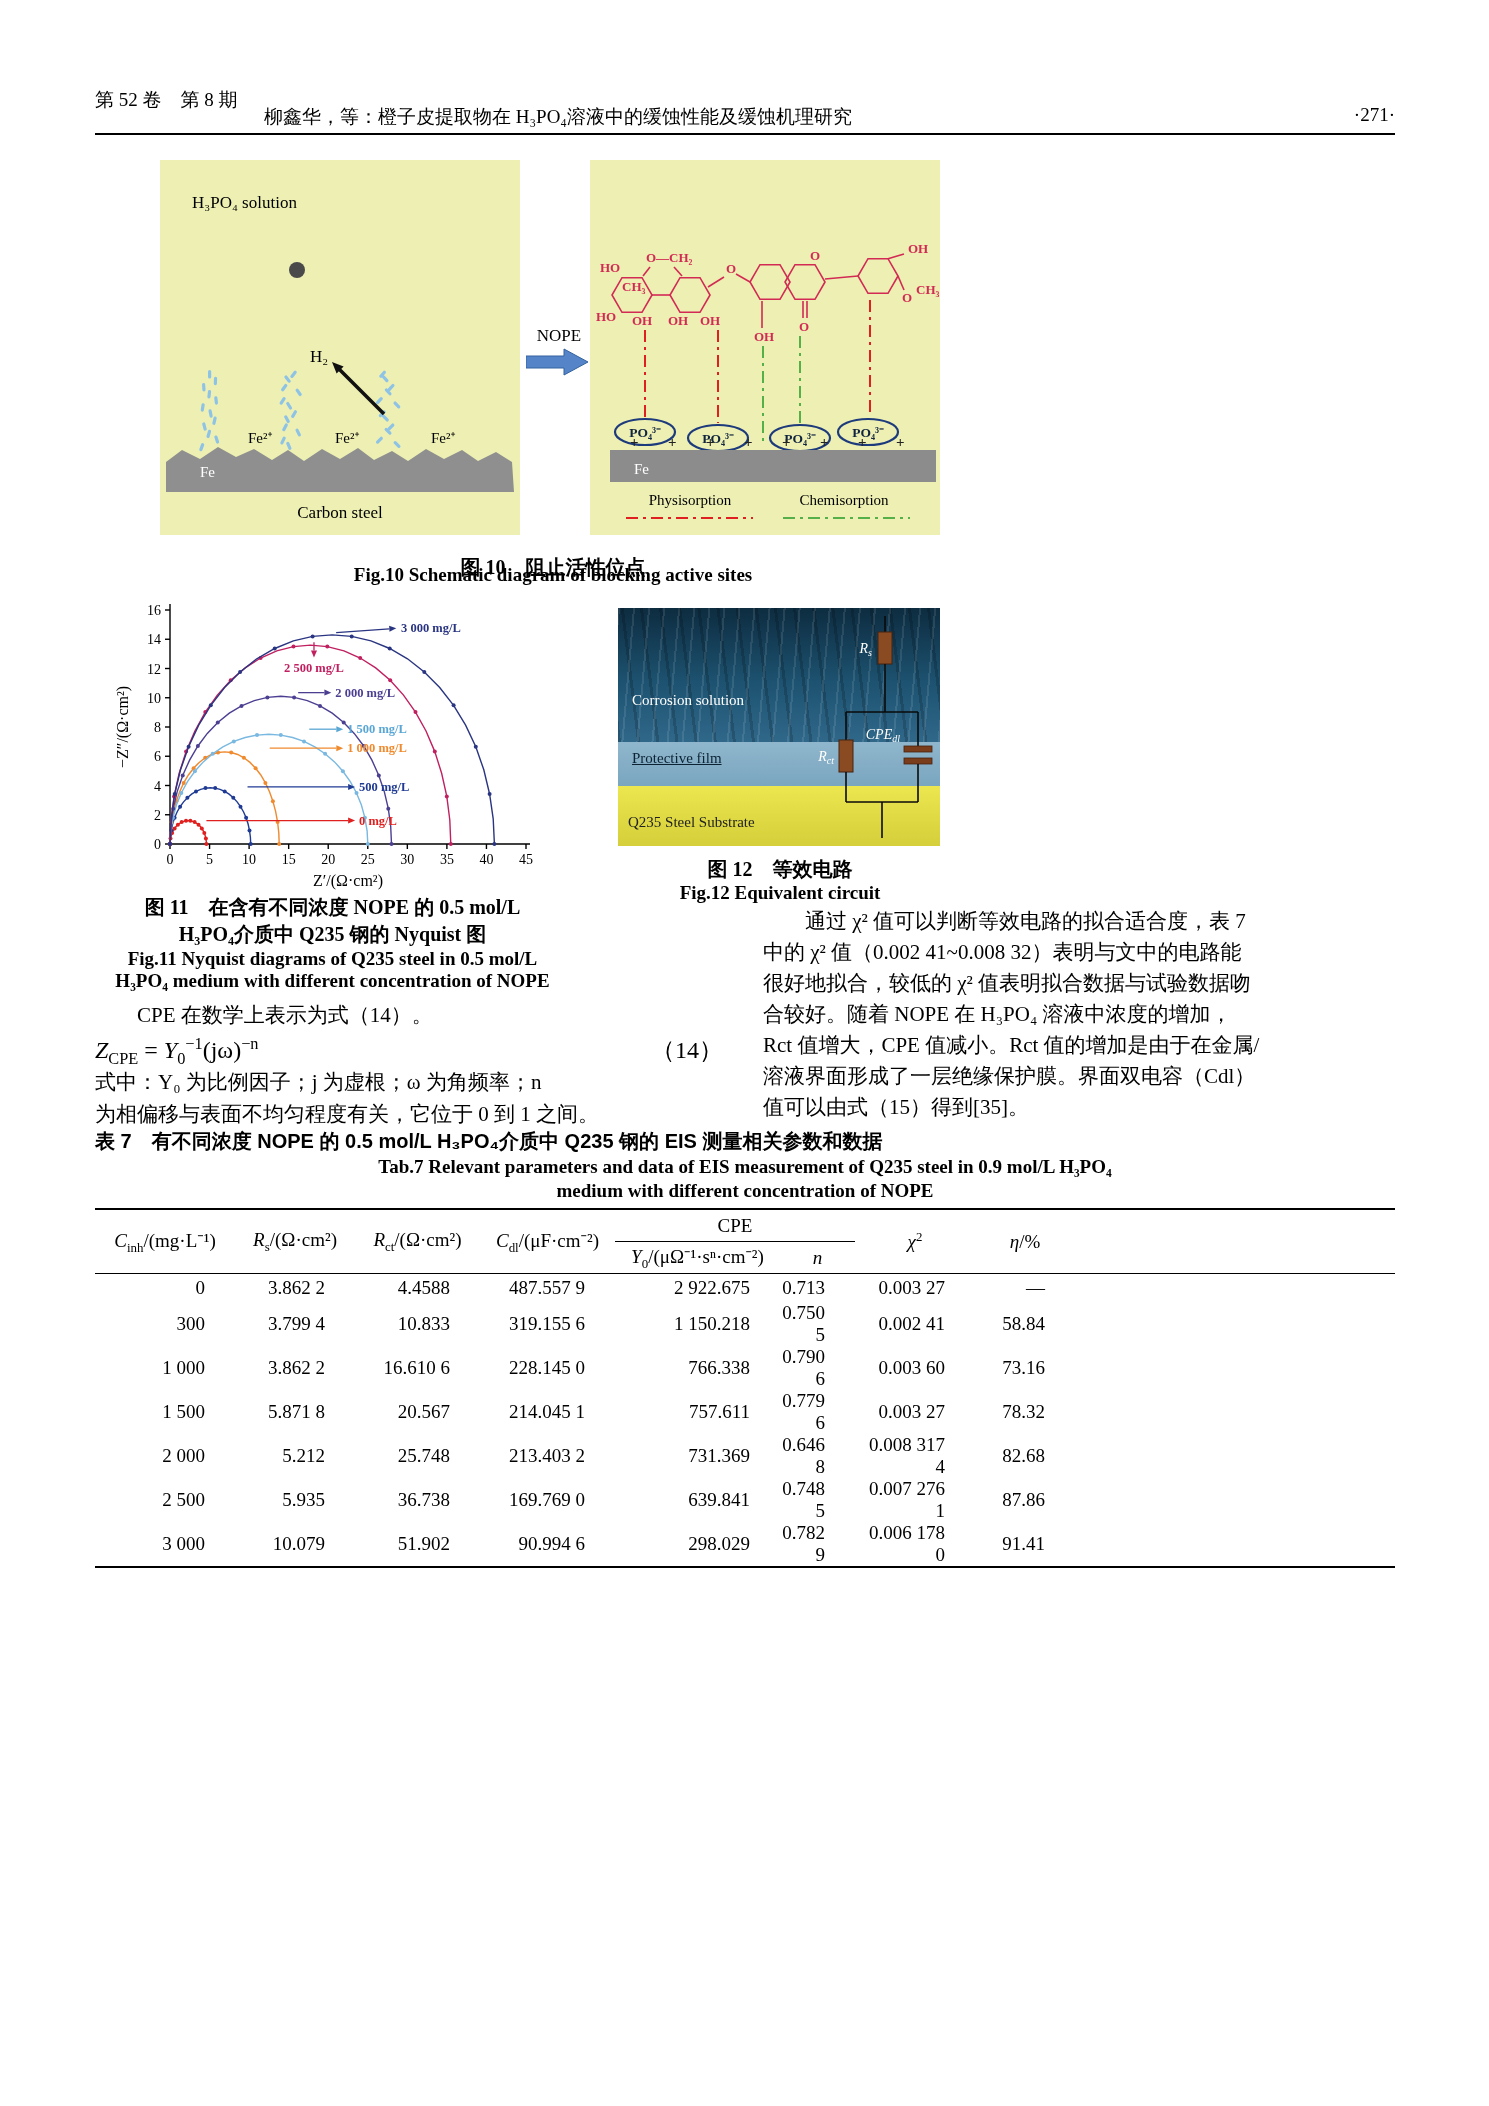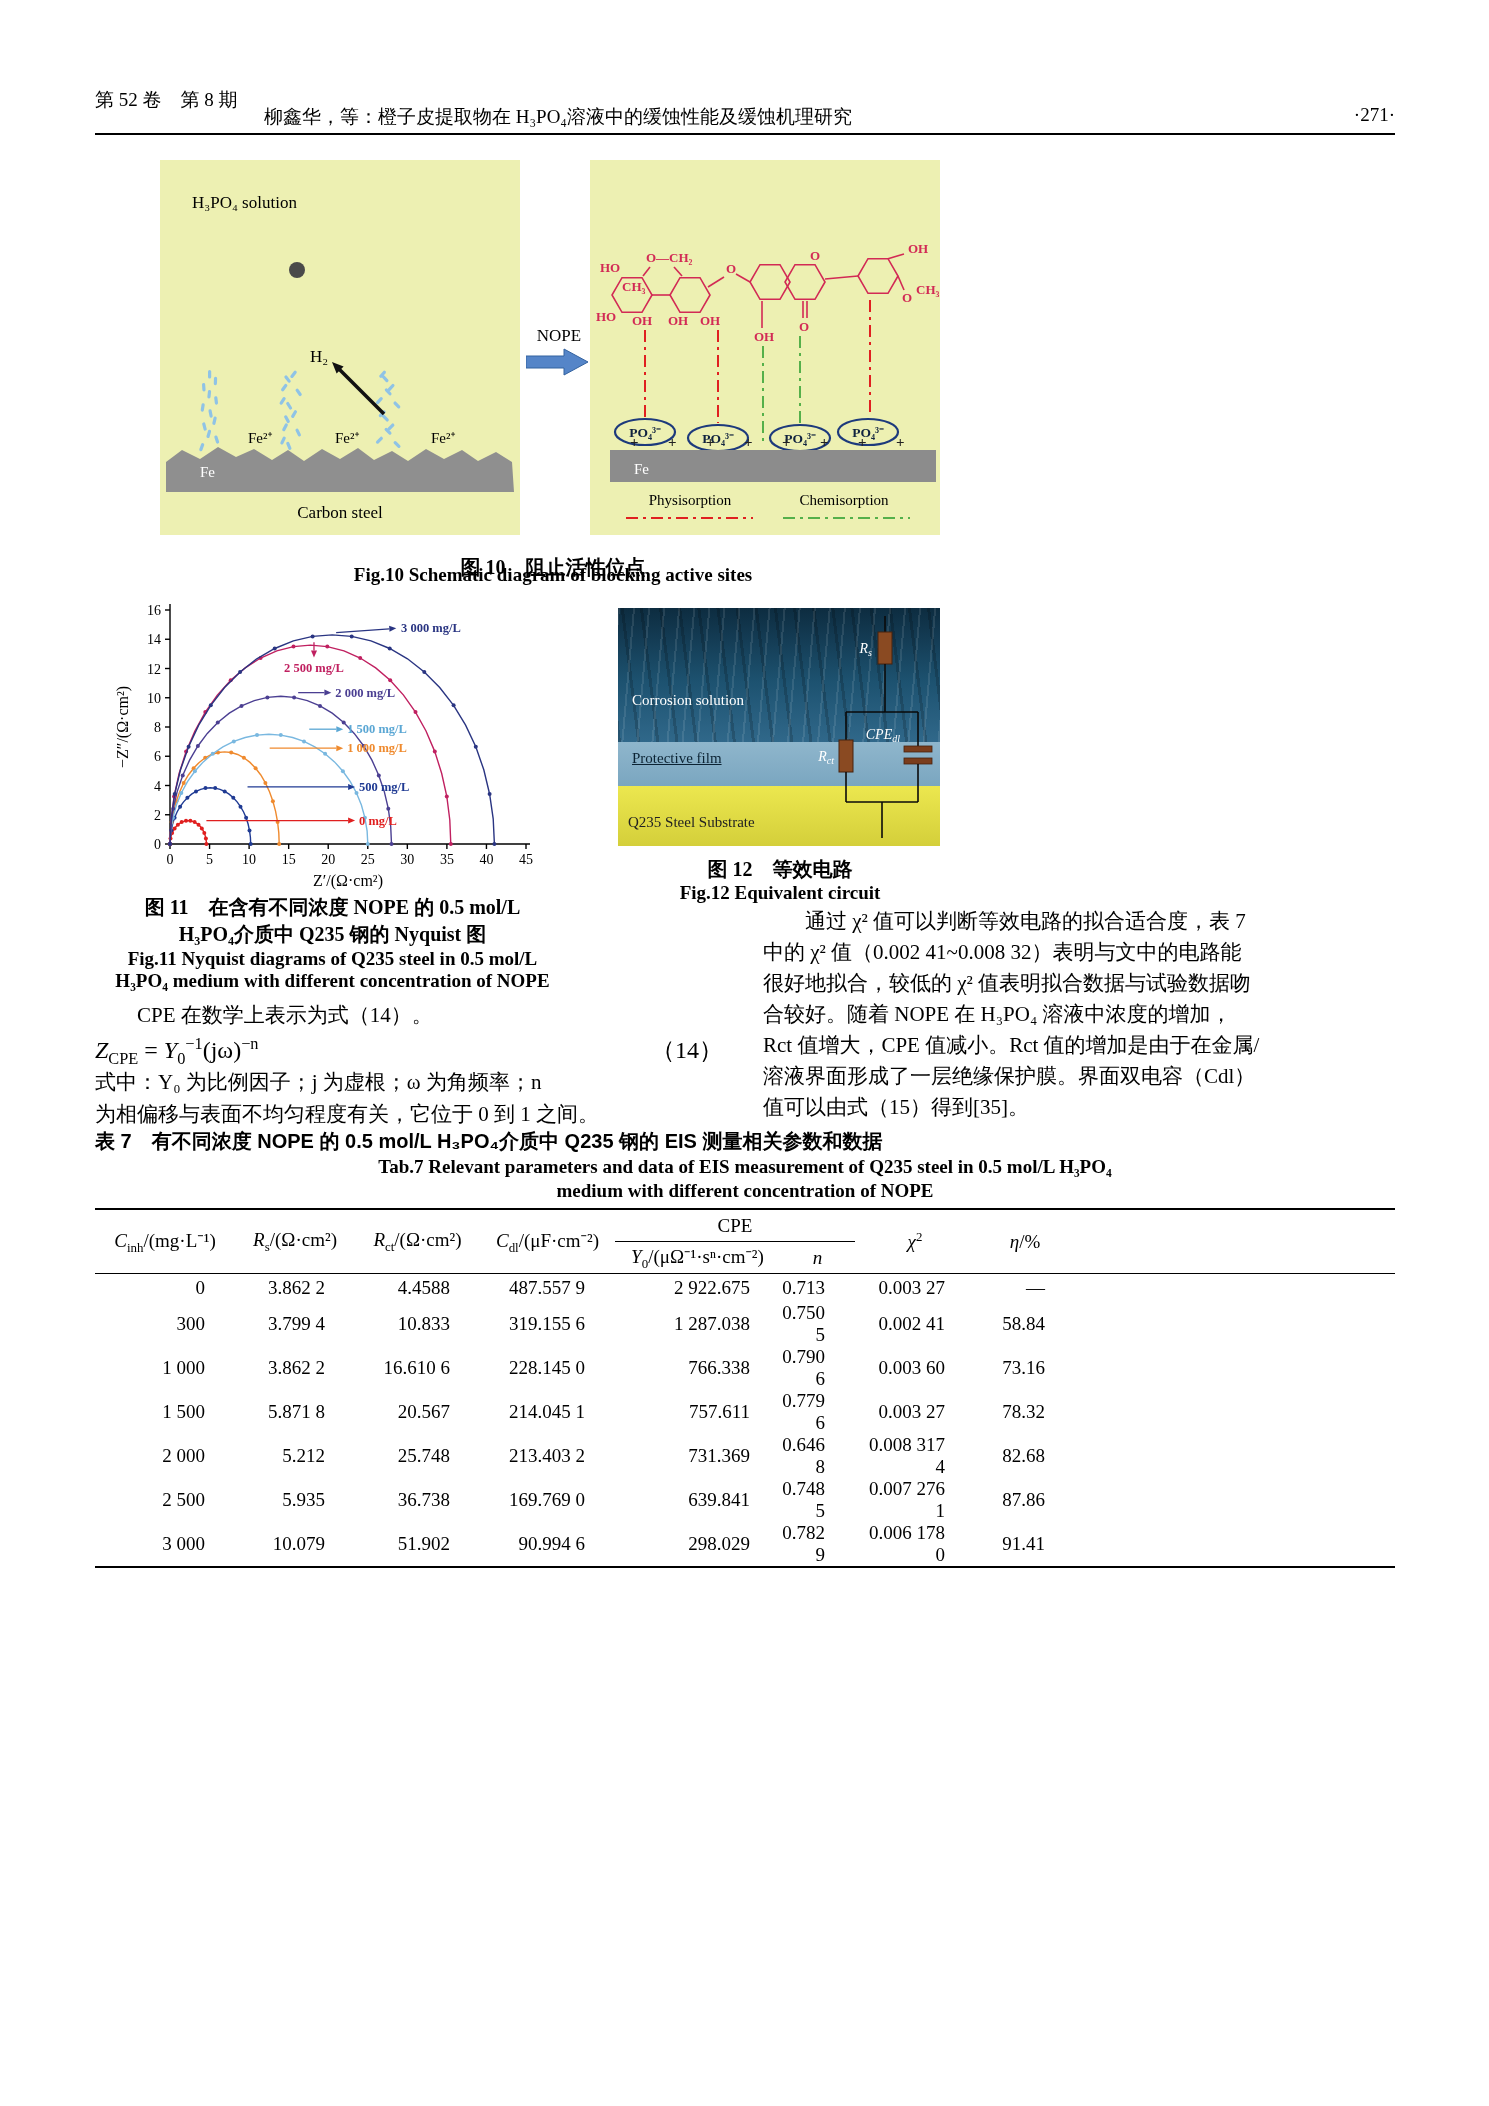--- a/index.html
+++ b/index.html
@@ -424,21 +424,21 @@
     <div class="body-t ind">通过 χ² 值可以判断等效电路的拟合适合度，表 7</div>
     <div class="body-t">中的 χ² 值（0.002 41~0.008 32）表明与文中的电路能</div>
     <div class="body-t">很好地拟合，较低的 χ² 值表明拟合数据与试验数据吻</div>
     <div class="body-t">合较好。随着 NOPE 在 H₃PO₄ 溶液中浓度的增加，</div>
     <div class="body-t">Rct 值增大，CPE 值减小。Rct 值的增加是由于在金属/</div>
     <div class="body-t">溶液界面形成了一层绝缘保护膜。界面双电容（Cdl）</div>
     <div class="body-t">值可以由式（15）得到[35]。</div>
   </div>
 
   <div class="abs t7-title-zh" style="left:95px;top:1128px;width:1300px;">表 7　有不同浓度 NOPE 的 0.5 mol/L H₃PO₄介质中 Q235 钢的 EIS 测量相关参数和数据</div>
-  <div class="abs t7-title-en" style="left:95px;top:1156px;width:1300px;">Tab.7 Relevant parameters and data of EIS measurement of Q235 steel in 0.5 mol/L H₃PO₄</div>
+  <div class="abs t7-title-en" style="left:95px;top:1156px;width:1300px;">Tab.7 Relevant parameters and data of EIS measurement of Q235 steel in 0.9 mol/L H₃PO₄</div>
   <div class="abs t7-title-en" style="left:95px;top:1180px;width:1300px;">medium with different concentration of NOPE</div>
 
   <table id="t7">
     <colgroup>
       <col style="width:140px">
         <col style="width:120px">
         <col style="width:125px">
         <col style="width:135px">
       <col style="width:165px">
         <col style="width:75px">
@@ -472,21 +472,21 @@
           <td>0.713</td>
           <td>0.003 27</td>
           <td>—</td>
           <td class="filler"></td>
         </tr>
         <tr>
           <td>300</td>
           <td>3.799 4</td>
           <td>10.833</td>
           <td>319.155 6</td>
-          <td>1 287.038</td>
+          <td>1 150.218</td>
           <td>0.750 5</td>
           <td>0.002 41</td>
           <td>58.84</td>
           <td class="filler"></td>
         </tr>
         <tr>
           <td>1 000</td>
           <td>3.862 2</td>
           <td>16.610 6</td>
           <td>228.145 0</td>

